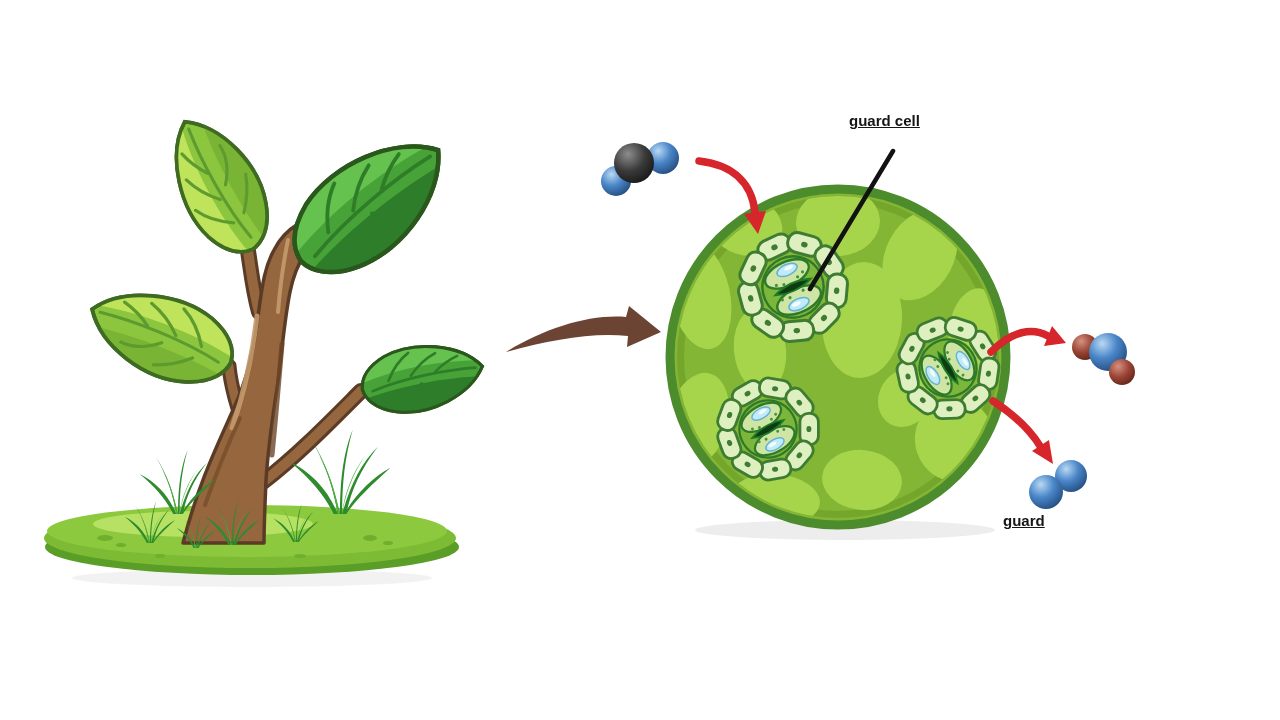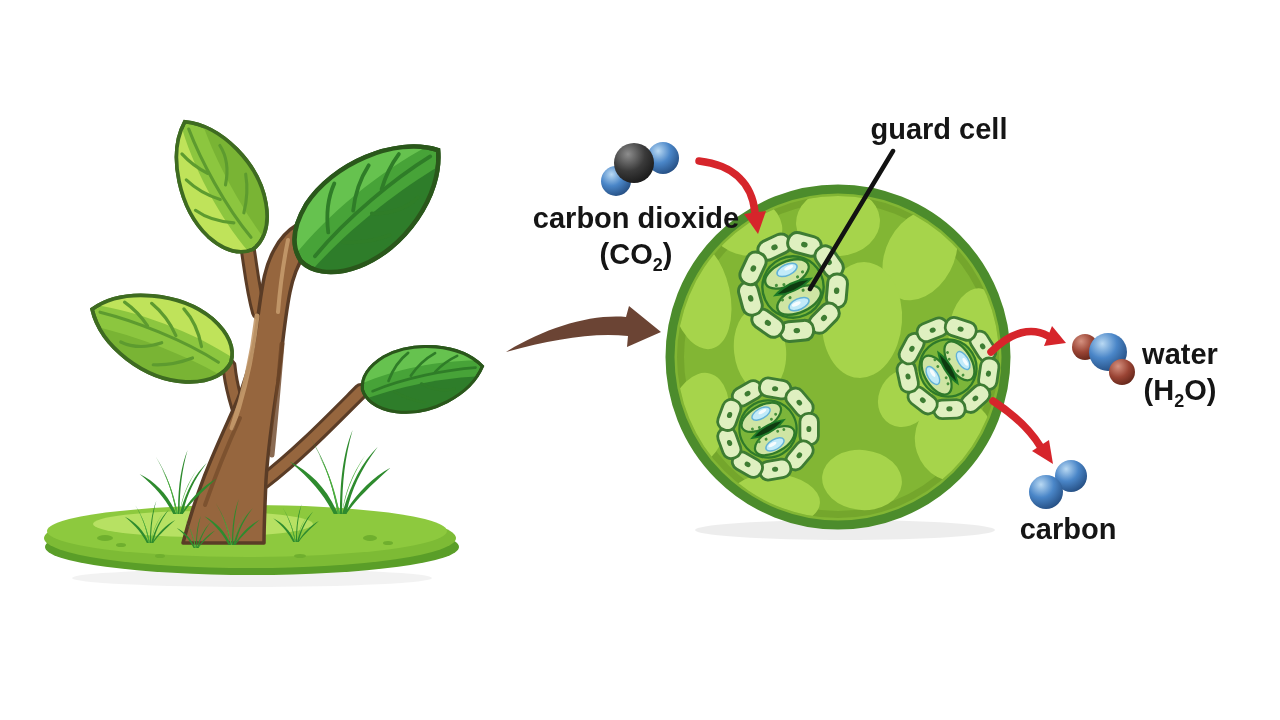--- a/index.html
+++ b/index.html
@@ -1,20 +1,20 @@
 <!DOCTYPE html>
 <html style="--label-text: #151515; --arrow-red: #d6252b; --arrow-brown: #6b4434; --pointer-line: #121212; --circle-border: #4c8c2c; --circle-base: #82b634; --circle-cell: #a6d44b; --stoma-cell-fill: #dff0c0; --stoma-cell-stroke: #3e7c33; --stoma-inner: #7cb63a; --guard-fill: #cfe5a4; --vacuole-fill: #c2ebf9; --pore-outer: #1d7a28; --pore-inner: #0f3b10; --molecule-blue: #3a74b8; --molecule-carbon: #333333; --molecule-oxygen-red: #8e3b2c; --oxygen-paren: #ababab; --trunk-brown: #96663e; --leaf-light-green: #8cc63f; --leaf-dark-green: #47a338; --grass-green: #8dc93e; --grass-tuft-green: #2e8b2e;"><head>
 <meta charset="utf-8">
 <style>
   html,body{margin:0;padding:0;background:#fff;}
   #canvas{position:relative;width:1280px;height:720px;background:#fff;overflow:hidden;
           font-family:"Liberation Sans",sans-serif;}
   #artwork{position:absolute;left:0;top:0;}
-  .label{position:absolute;text-align:center;font-weight:bold;font-size:29px;line-height:1.22;
-         color:var(--label-text,#151515);}
+  .label{position:absolute;font-weight:bold;font-size:15px;line-height:1.22;
+         color:var(--label-text,#151515);text-decoration:underline;}
   .label .formula{margin-top:1px;}
   .label sub{font-size:0.62em;}
   .gray-paren{color:var(--oxygen-paren,#ababab);}
 </style>
 </head>
 <body>
 
 <div id="canvas">
 
 <svg id="artwork" width="1280" height="720" viewBox="0 0 1280 720" xmlns="http://www.w3.org/2000/svg">
@@ -290,27 +290,19 @@
   <g>
     <circle cx="1071" cy="476" r="16" fill="url(#gBlue)"></circle>
     <circle cx="1046" cy="492" r="17" fill="url(#gBlue)"></circle>
   </g>
 </svg>
 
 <div class="label" style="left:849px;top:112px;width:180px;">
   <div>guard cell</div>
 </div>
 
-<div class="label" style="left:506px;top:201px;width:260px;">
-  <div>carbon dioxide</div>
-  <div class="formula"><span>(CO</span><sub>2</sub><span>)</span></div>
+
+
+<div class="label" style="left:1003px;top:512px;width:130px;">
+  <div>guard</div>
 </div>
 
-<div class="label" style="left:1120px;top:337px;width:120px;">
-  <div>water</div>
-  <div class="formula"><span>(H</span><sub>2</sub><span>O)</span></div>
 </div>
 
-<div class="label" style="left:1003px;top:512px;width:130px;">
-  <div>carbon</div>
-</div>
-
-</div>
-
 </body></html>

